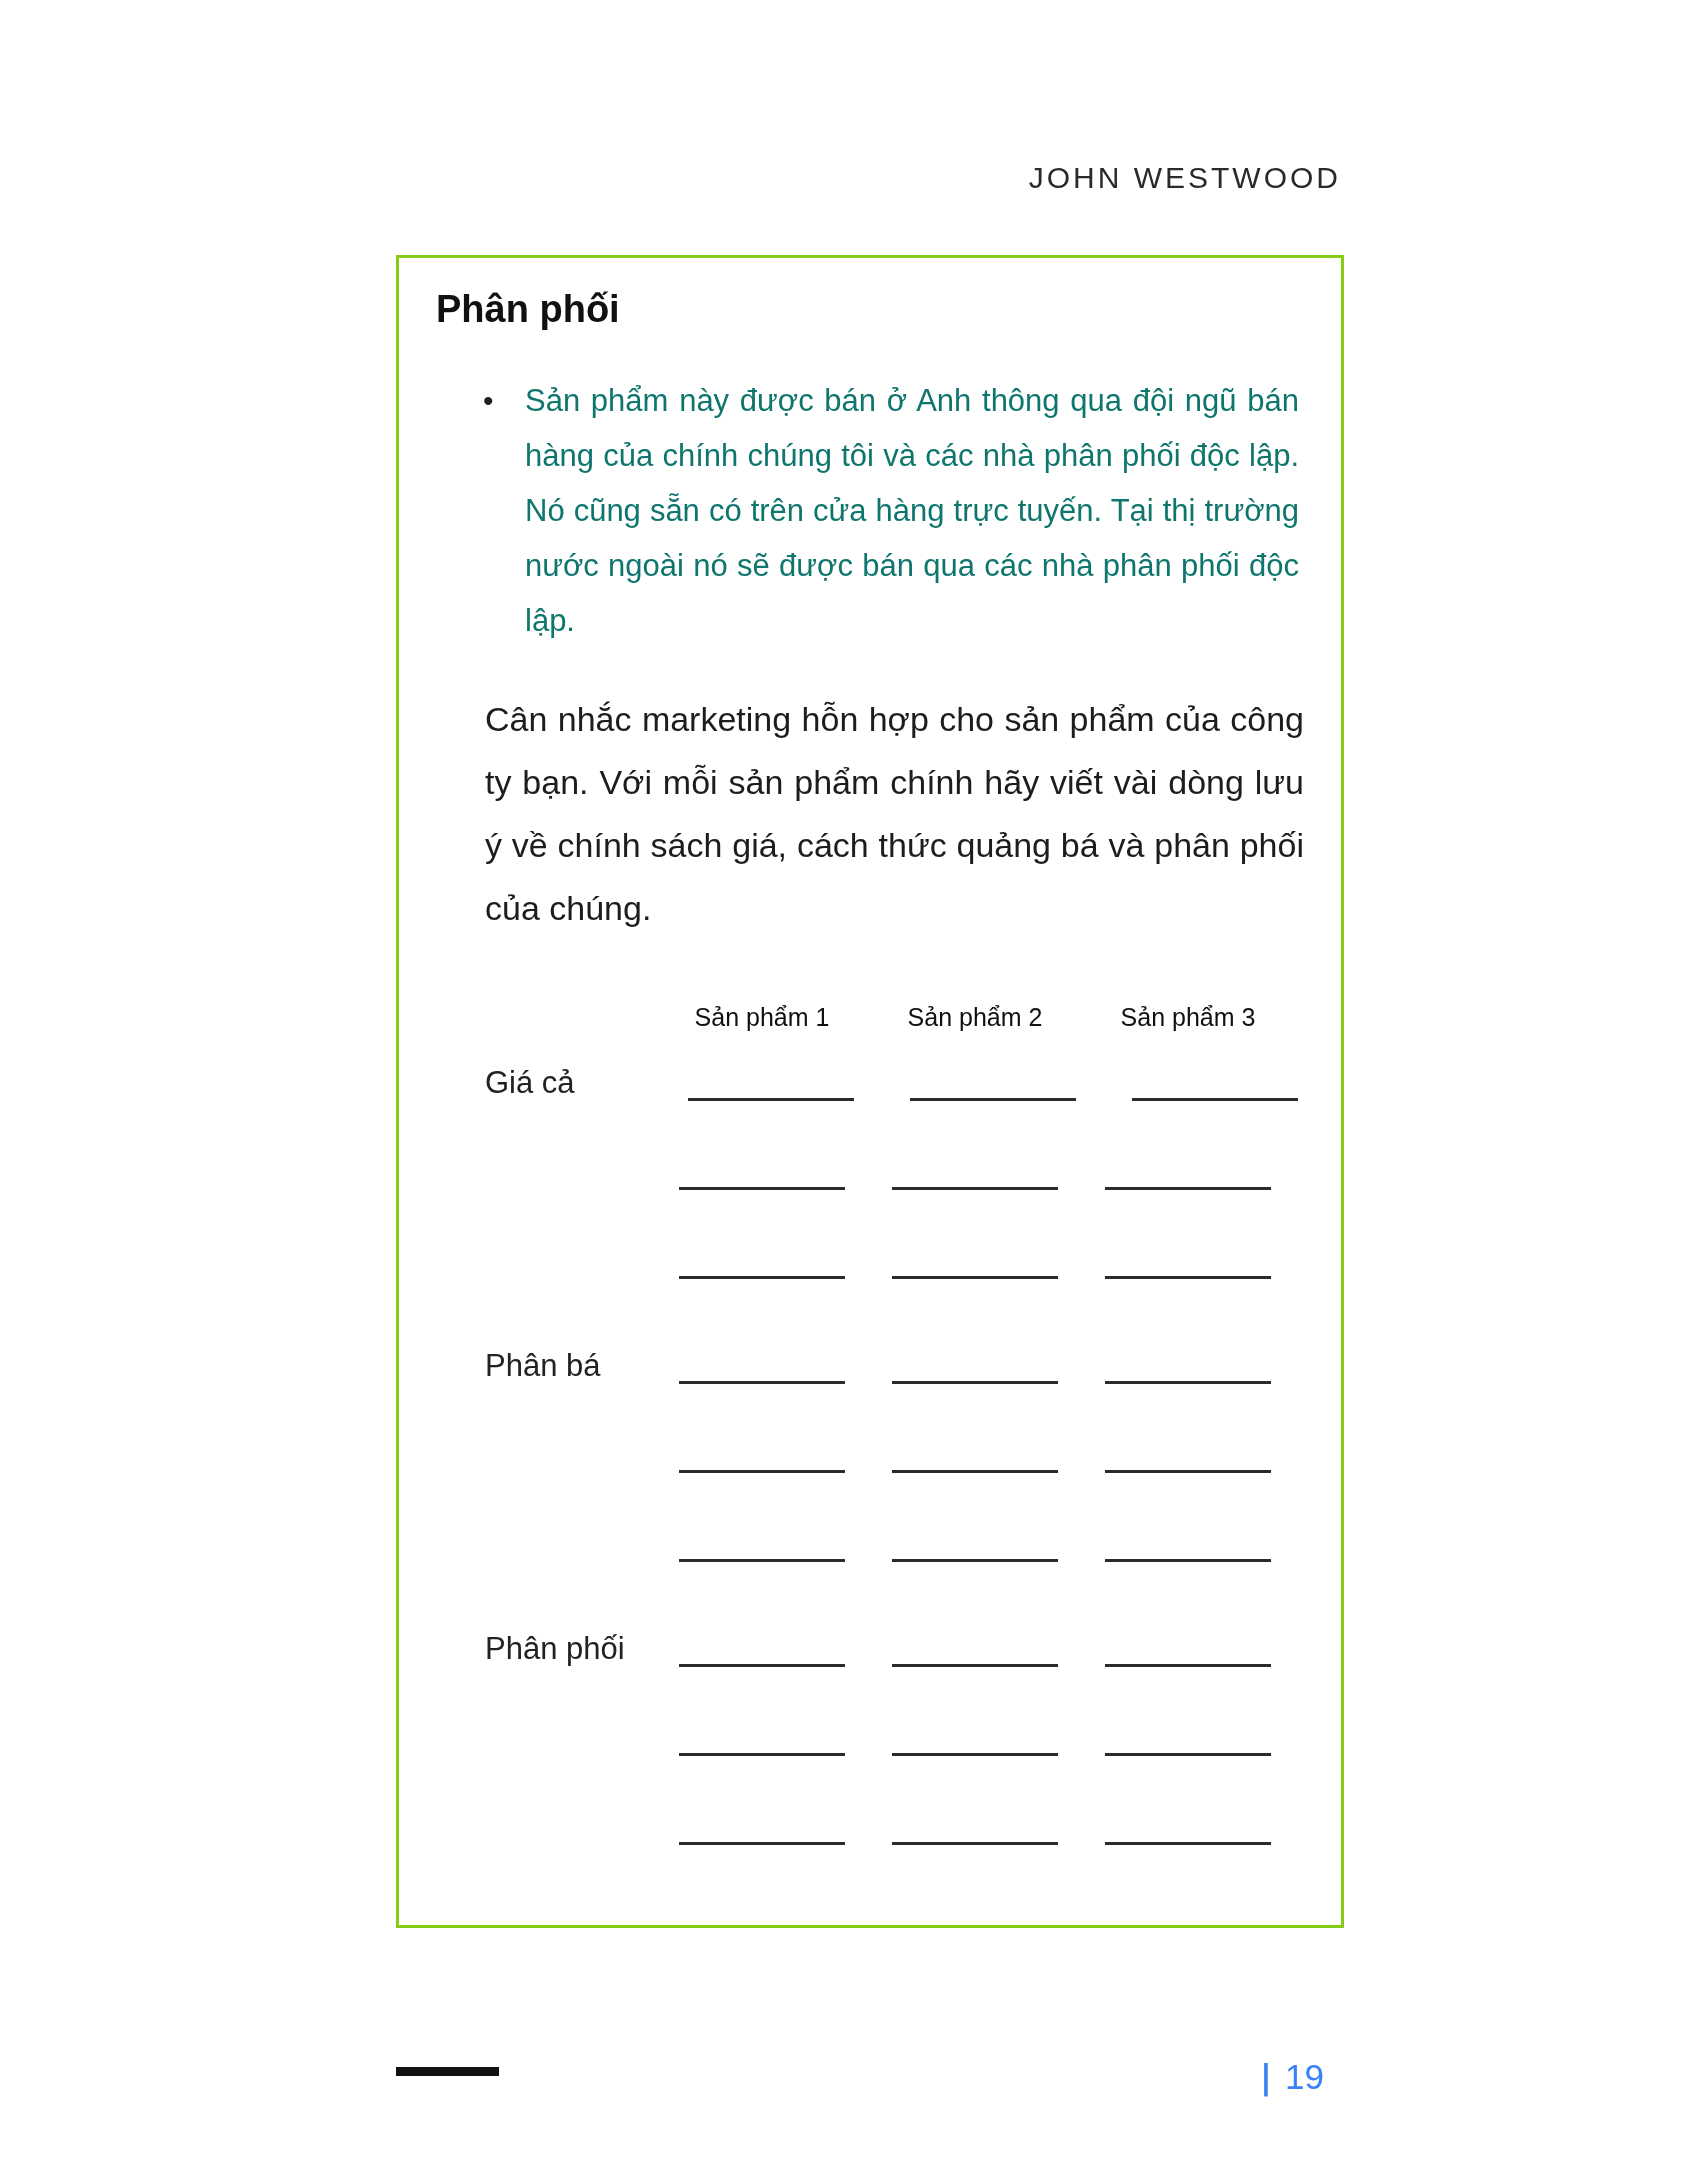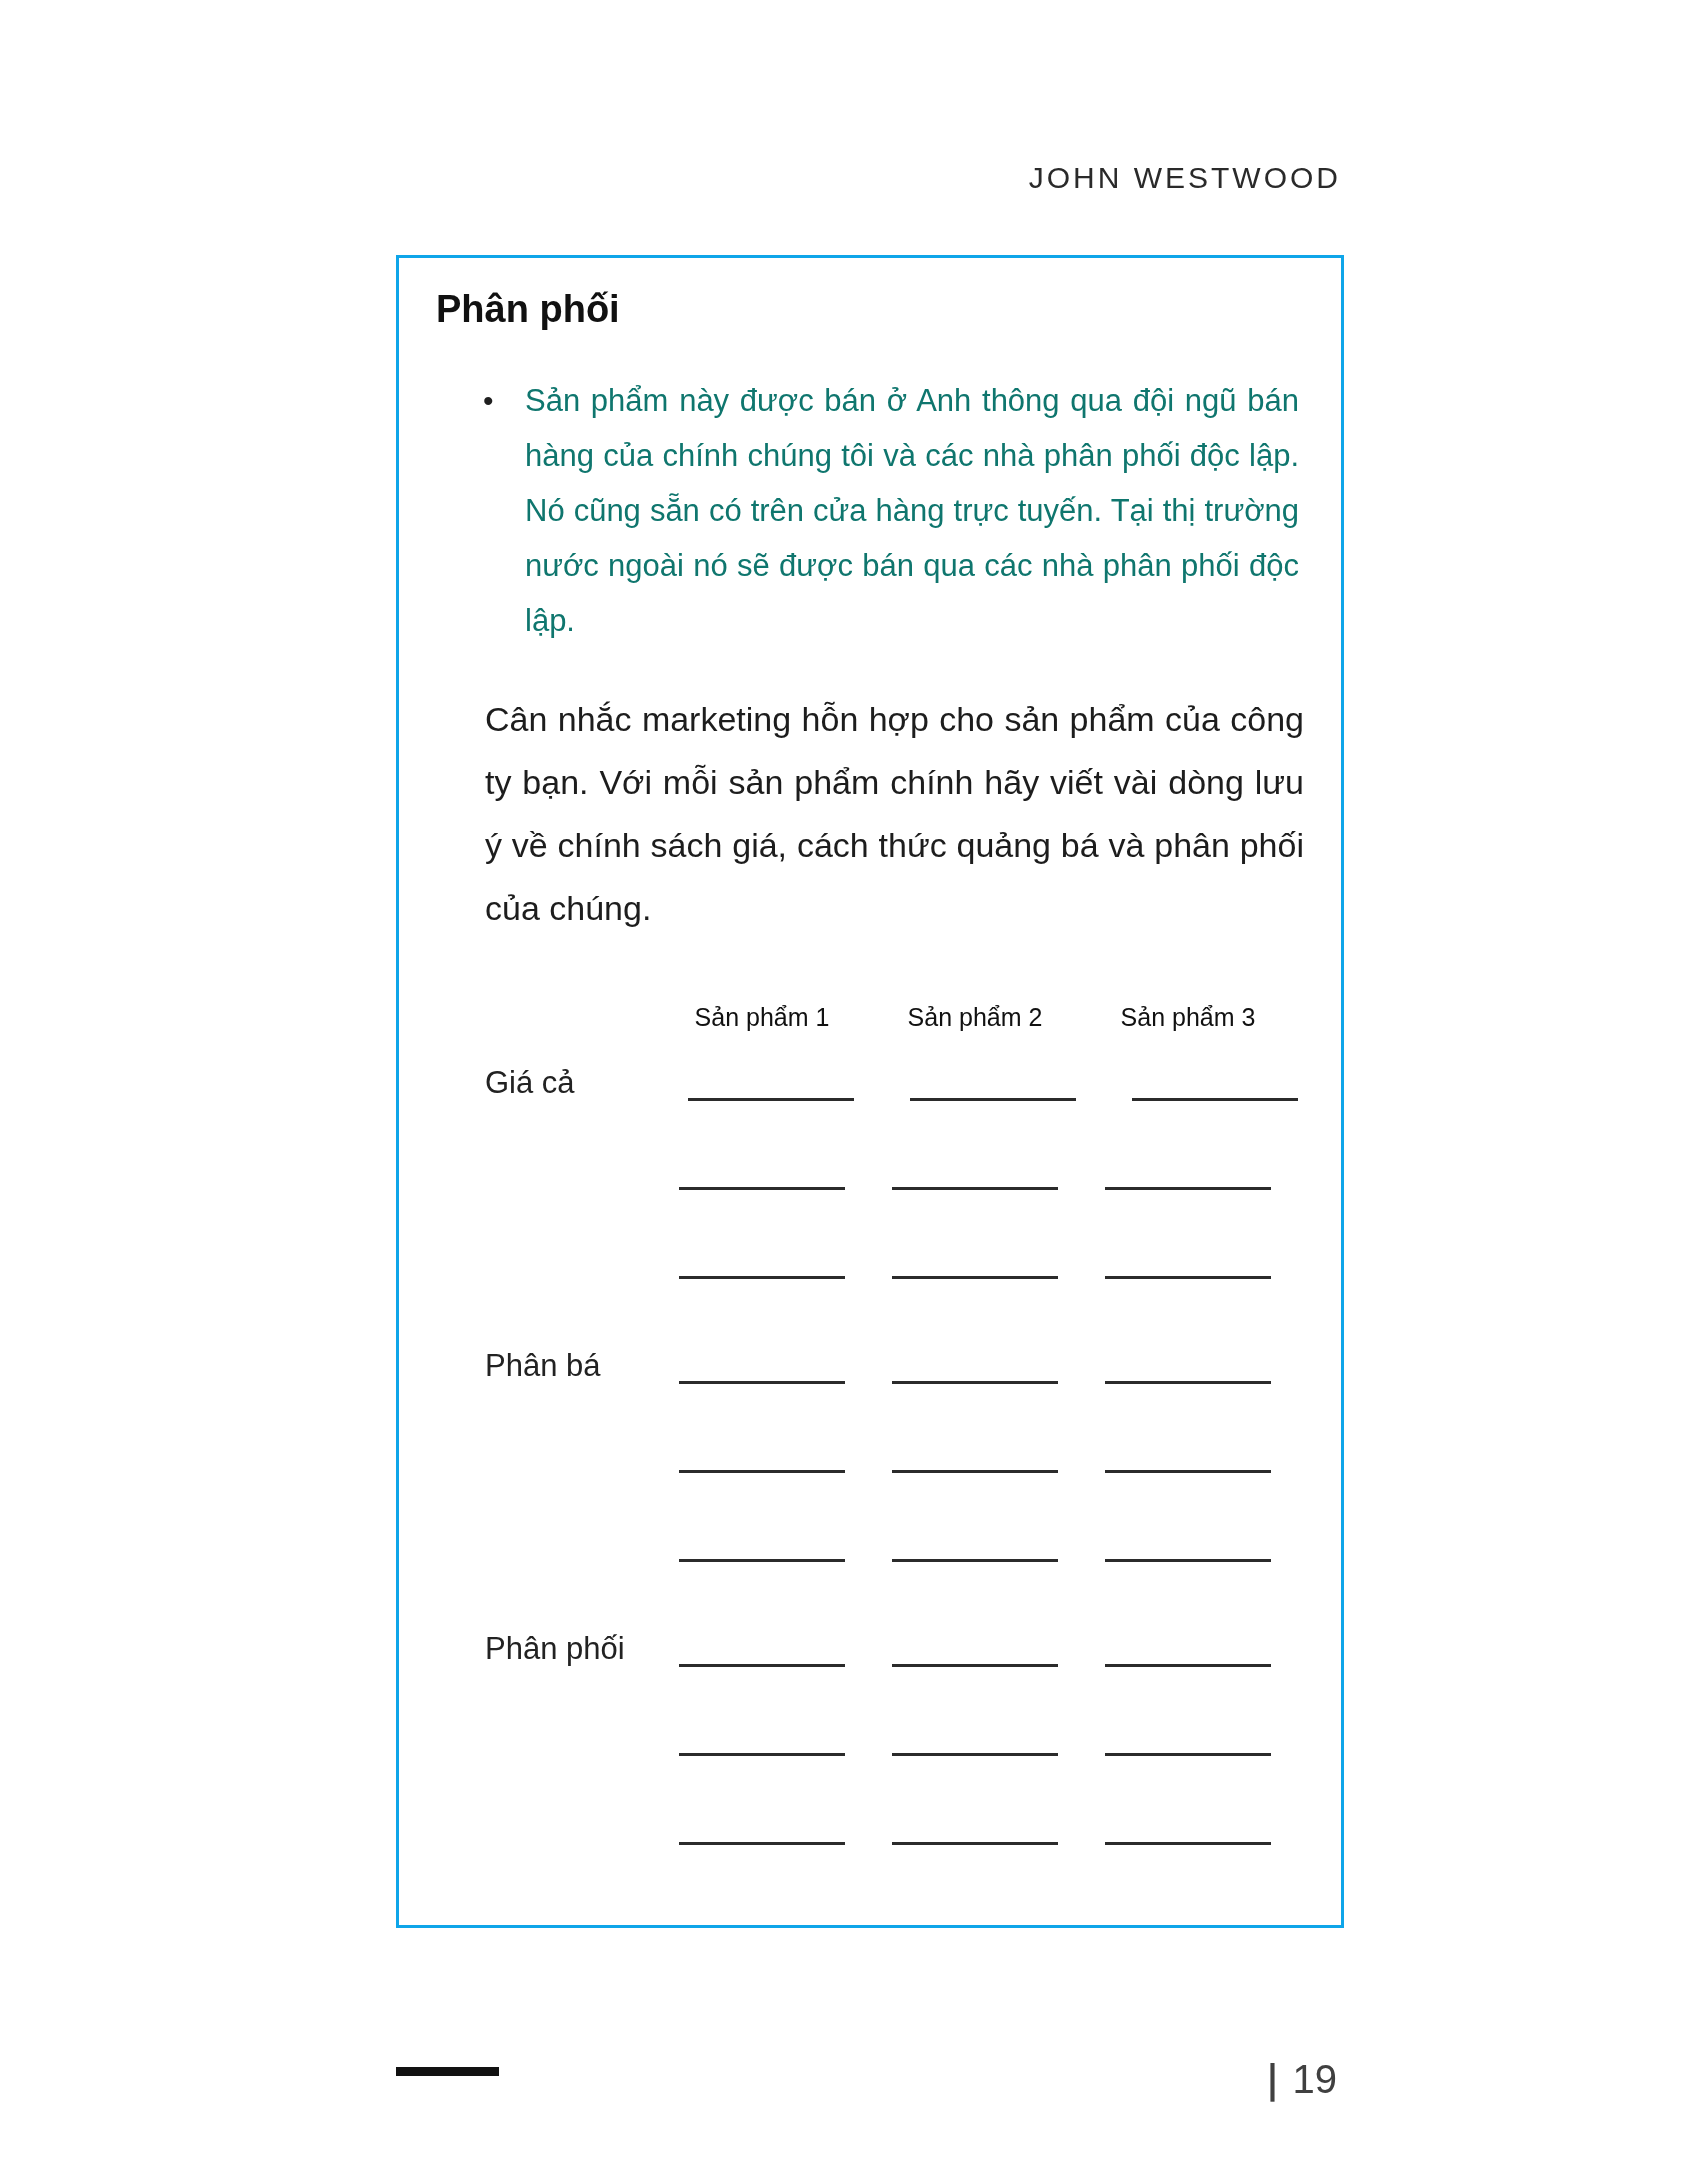--- a/index.html
+++ b/index.html
@@ -11,21 +11,21 @@
   }
 
   .page-header {
     position:absolute; top:131px; right:342px;
     font-size:30px; letter-spacing:3px; color:#2a2a2a;margin-top:30px;
   }
 
   .content-box {
     position:absolute; left:396px; top:255px;
     width:948px; height:1673px;
-    border:3px solid #0ea5e9;
+    border:3px solid #84cc16;
   }
 
   .box-title {
     margin:30px 0 0 37px;
     font-size:38px; font-weight:bold; color:#111;
   }
 
   .bullet-row {
     display:flex;
     margin:42px 42px 0 84px;
@@ -69,22 +69,22 @@
     width:166px; height:0;
     border-bottom:3px solid #2b2b2b;
     margin-bottom:2px;
   }
 
   .footer-bar {
     position:absolute; left:396px; top:2067px;
     width:103px; height:9px; background:#111;
   }
   .page-number-wrap {
-    position:absolute; top:2057px; right:346px;
-    font-size:40px; color:#404040;
+    position:absolute; top:2057px; right:359px;
+    font-size:35px; color:#3b82f6;
   }
   .page-number-sep {
     display:inline-block; margin-right:14px;
     font-weight:bold; transform:scaleX(0.8);
   }
 </style>
 </head>
 <body>
 
 <div class="page-header">JOHN WESTWOOD</div>

